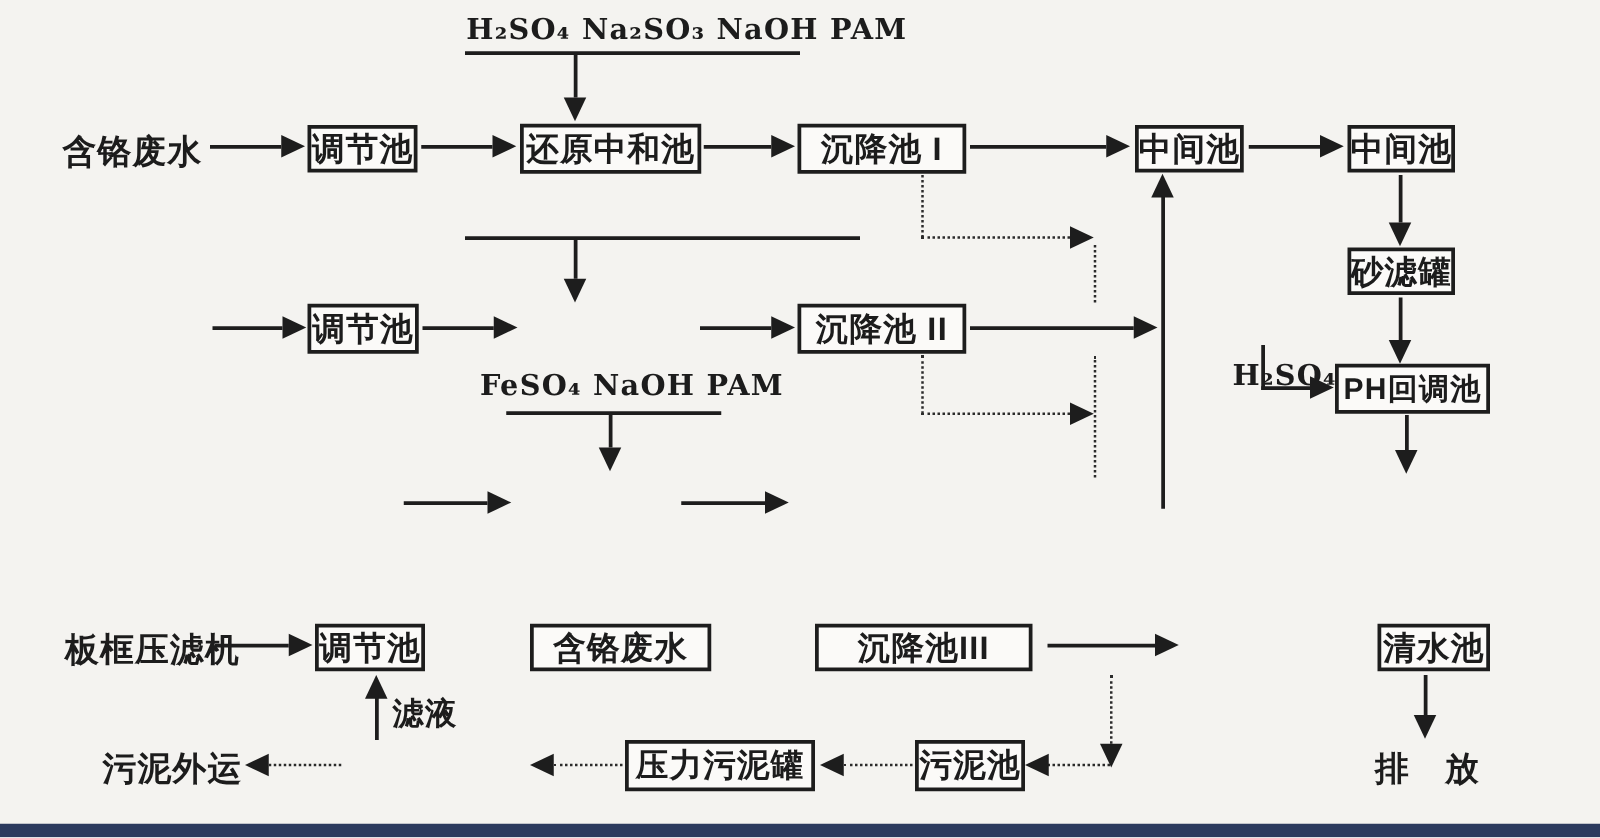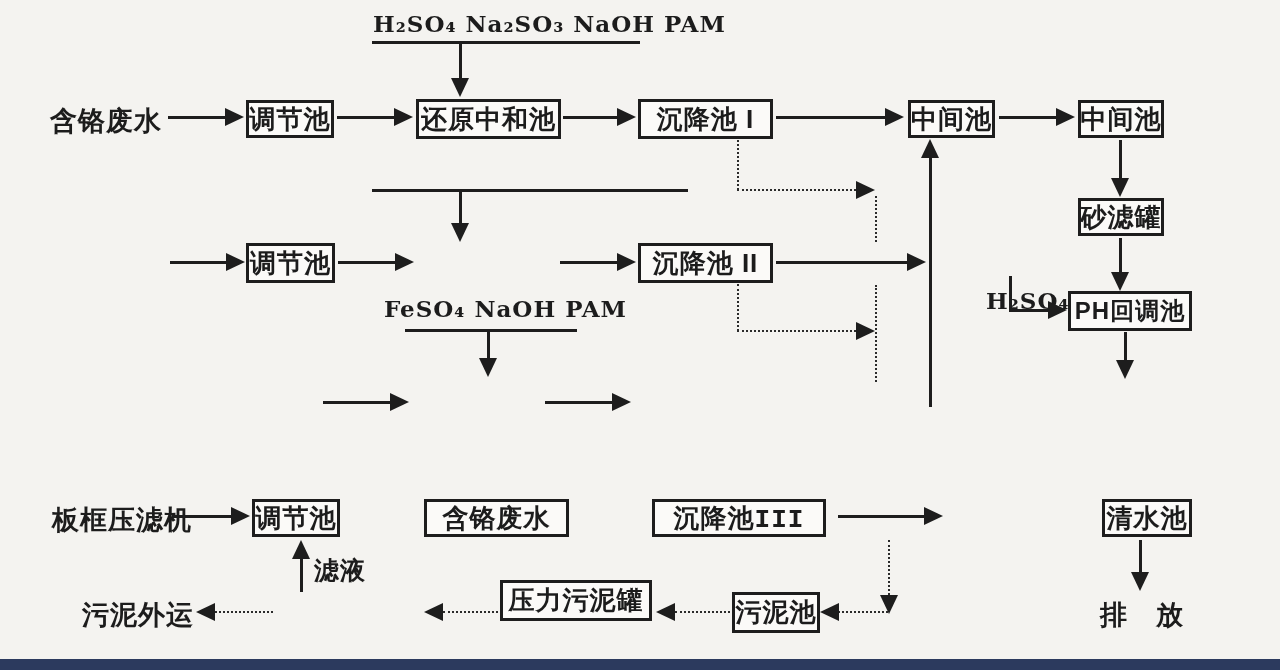--- a/index.html
+++ b/index.html
@@ -110,39 +110,39 @@
   <div class="hl" style="left:1009px;top:309px;width:40px;"></div>
   <div class="ah r" style="left:1048px;top:301px;"></div>
   <div class="vl" style="left:1124px;top:332px;height:28px;"></div>
   <div class="ah d" style="left:1116px;top:360px;"></div>
 
   <div class="lbl" style="left:52px;top:502px;">板框压滤机</div>
   <div class="hl" style="left:172px;top:515px;width:59px;"></div>
   <div class="ah r" style="left:231px;top:507px;"></div>
   <div class="box" style="left:252px;top:499px;width:88px;height:38px;">调节池</div>
   <div class="box" style="left:424px;top:499px;width:145px;height:38px;">含铬废水</div>
-  <div class="box" style="left:652px;top:499px;width:174px;height:38px;font-family:Liberation Mono, monospace;">沉降池III</div>
+  <div class="box" style="left:652px;top:499px;width:174px;height:38px;">沉降池III</div>
   <div class="hl" style="left:838px;top:515px;width:86px;"></div>
   <div class="ah r" style="left:924px;top:507px;"></div>
   <div class="box" style="left:1102px;top:499px;width:90px;height:38px;">清水池</div>
   <div class="vl" style="left:1139px;top:540px;height:32px;"></div>
   <div class="ah d" style="left:1131px;top:572px;"></div>
   <div class="lbl" style="left:1100px;top:597px;">排　放</div>
 
   <div class="dv" style="left:888px;top:540px;height:55px;"></div>
   <div class="ah d" style="left:880px;top:595px;"></div>
   <div class="dh" style="left:838px;top:611px;width:50px;"></div>
   <div class="ah l" style="left:820px;top:603px;"></div>
 
   <div class="lbl" style="left:82px;top:597px;">污泥外运</div>
   <div class="ah l" style="left:196px;top:603px;"></div>
   <div class="dh" style="left:215px;top:611px;width:58px;"></div>
   <div class="ah l" style="left:424px;top:603px;"></div>
   <div class="dh" style="left:443px;top:611px;width:55px;"></div>
-  <div class="box" style="left:500px;top:580px;width:152px;height:41px;">压力污泥罐</div>
+  <div class="box" style="left:500px;top:592px;width:152px;height:41px;">压力污泥罐</div>
   <div class="ah l" style="left:656px;top:603px;"></div>
   <div class="dh" style="left:675px;top:611px;width:55px;"></div>
   <div class="box" style="left:732px;top:592px;width:88px;height:41px;">污泥池</div>
 
   <div class="ah u" style="left:292px;top:540px;"></div>
   <div class="vl" style="left:300px;top:556px;height:36px;"></div>
   <div class="lbl" style="left:314px;top:554px;font-size:25px;">滤液</div>
 
   <div class="footerbar" style="background:#2c3a5e;"></div>
 

